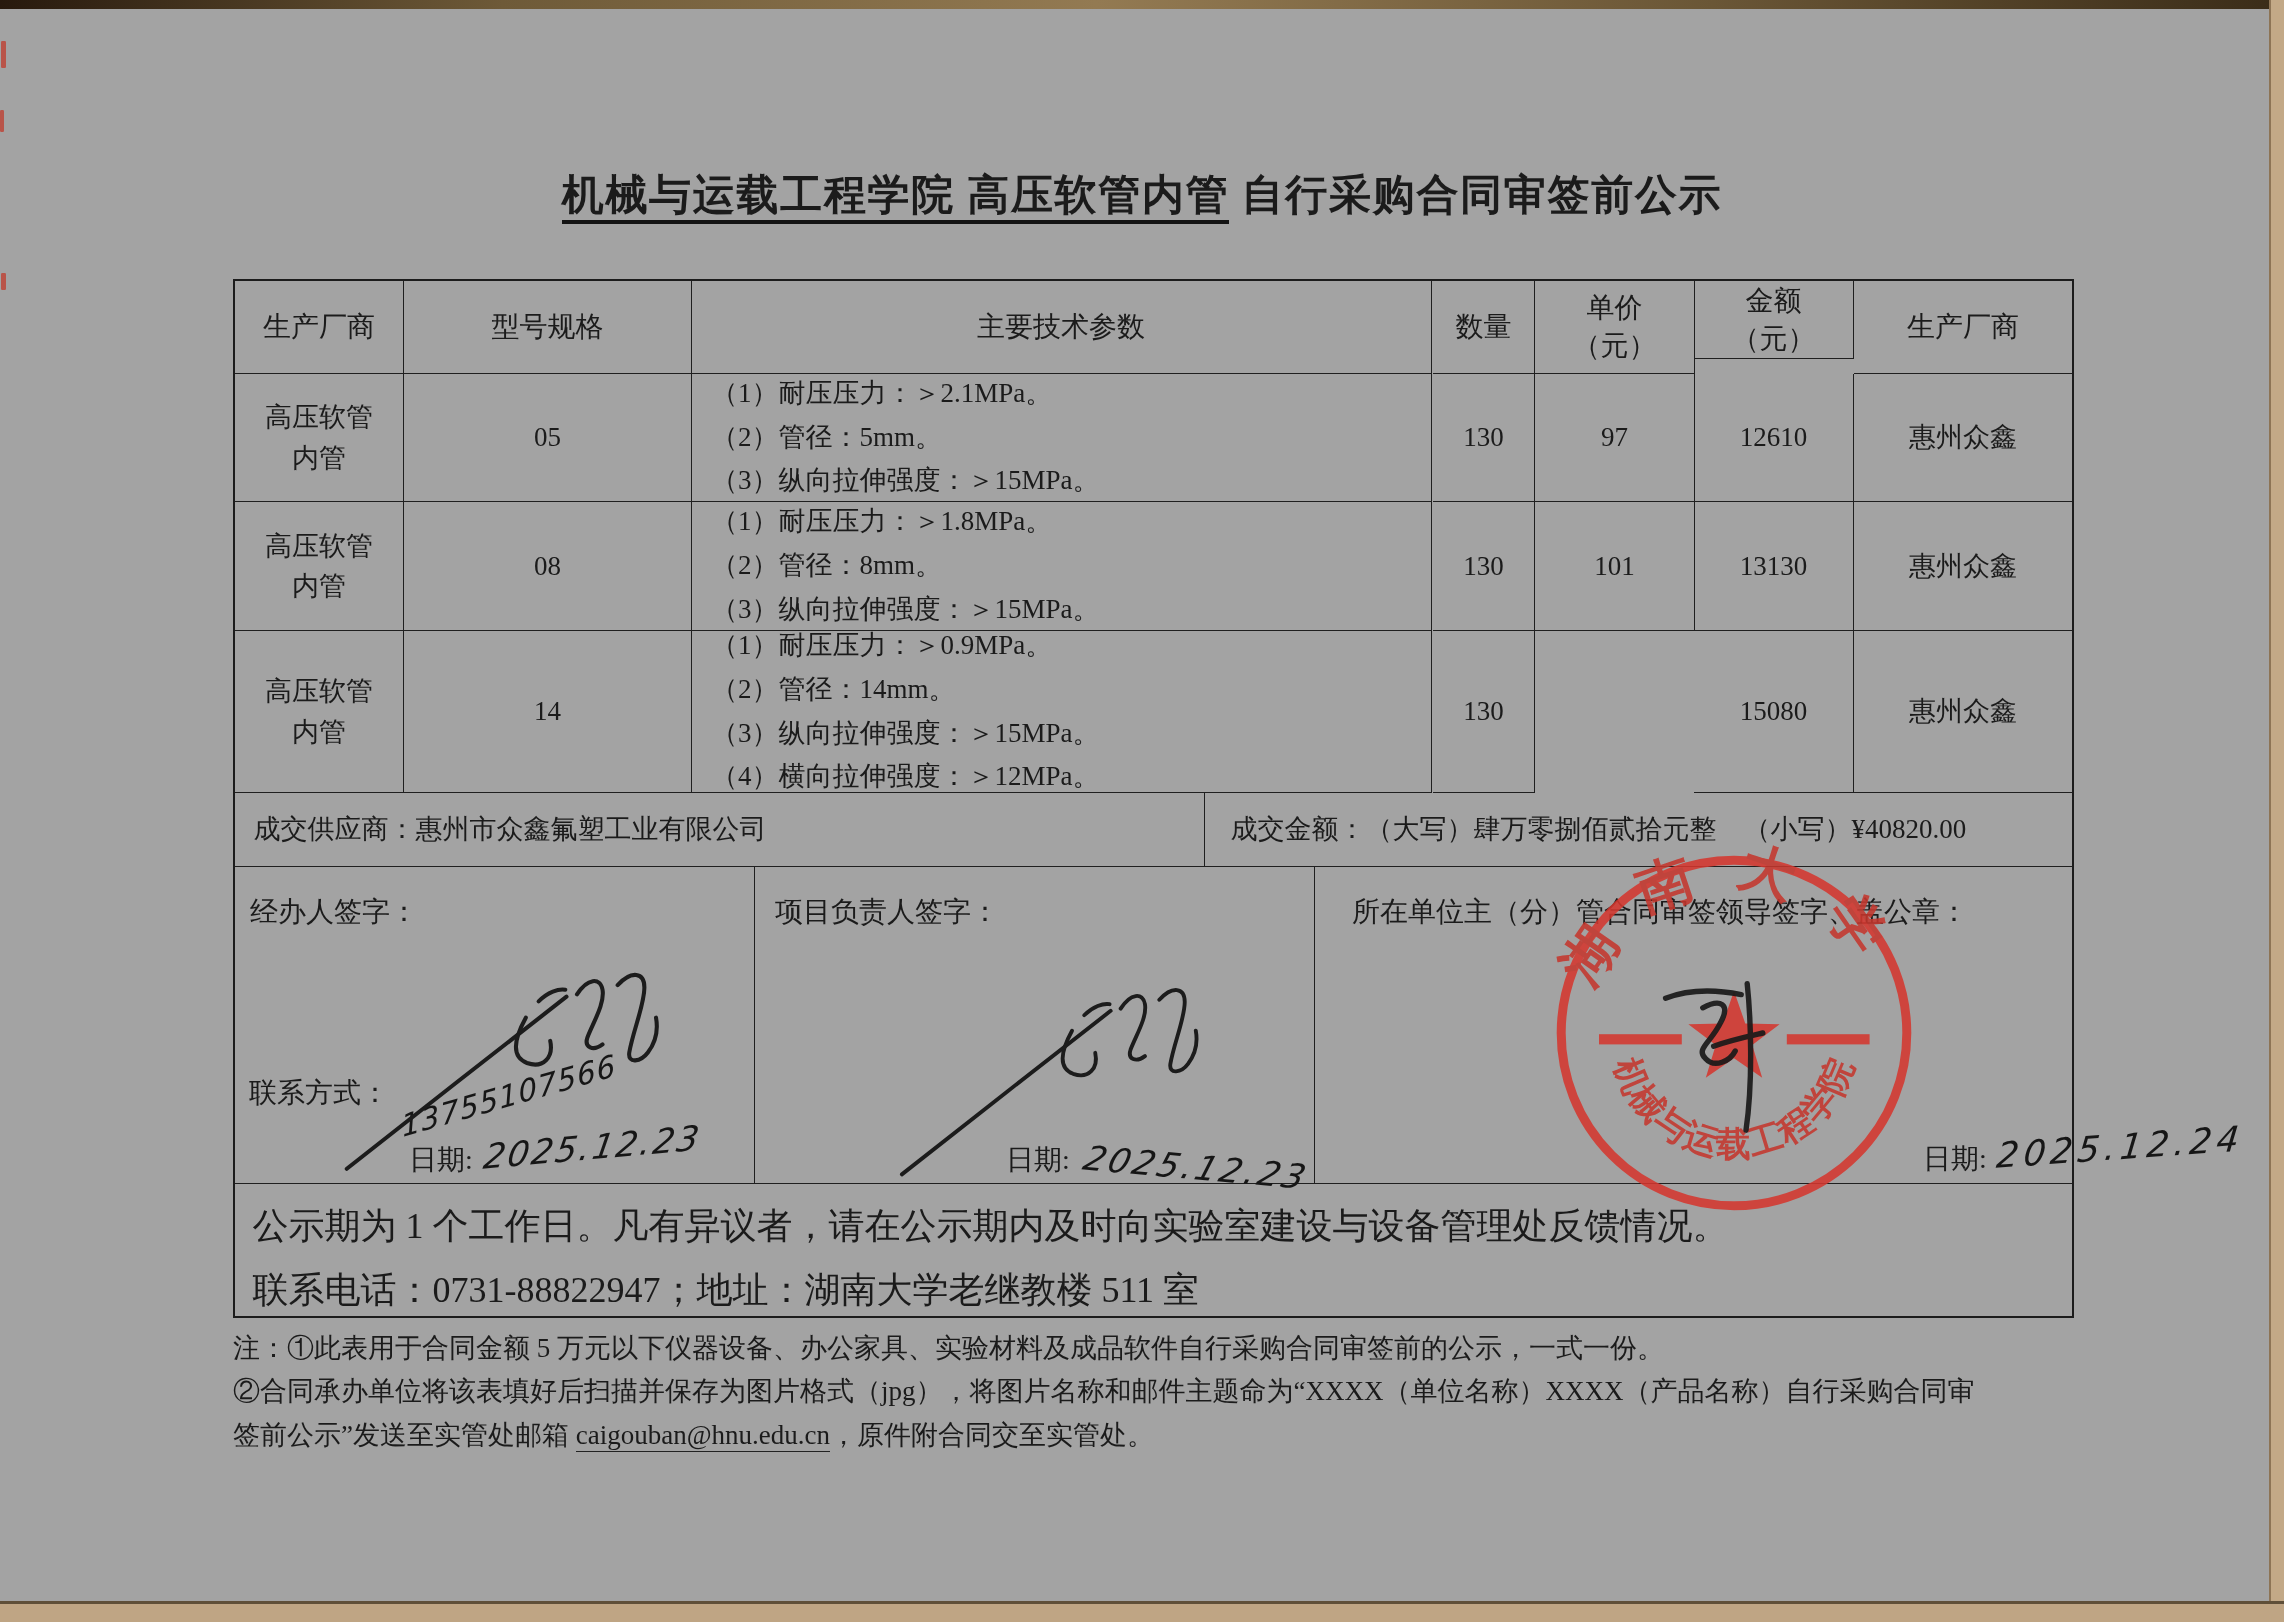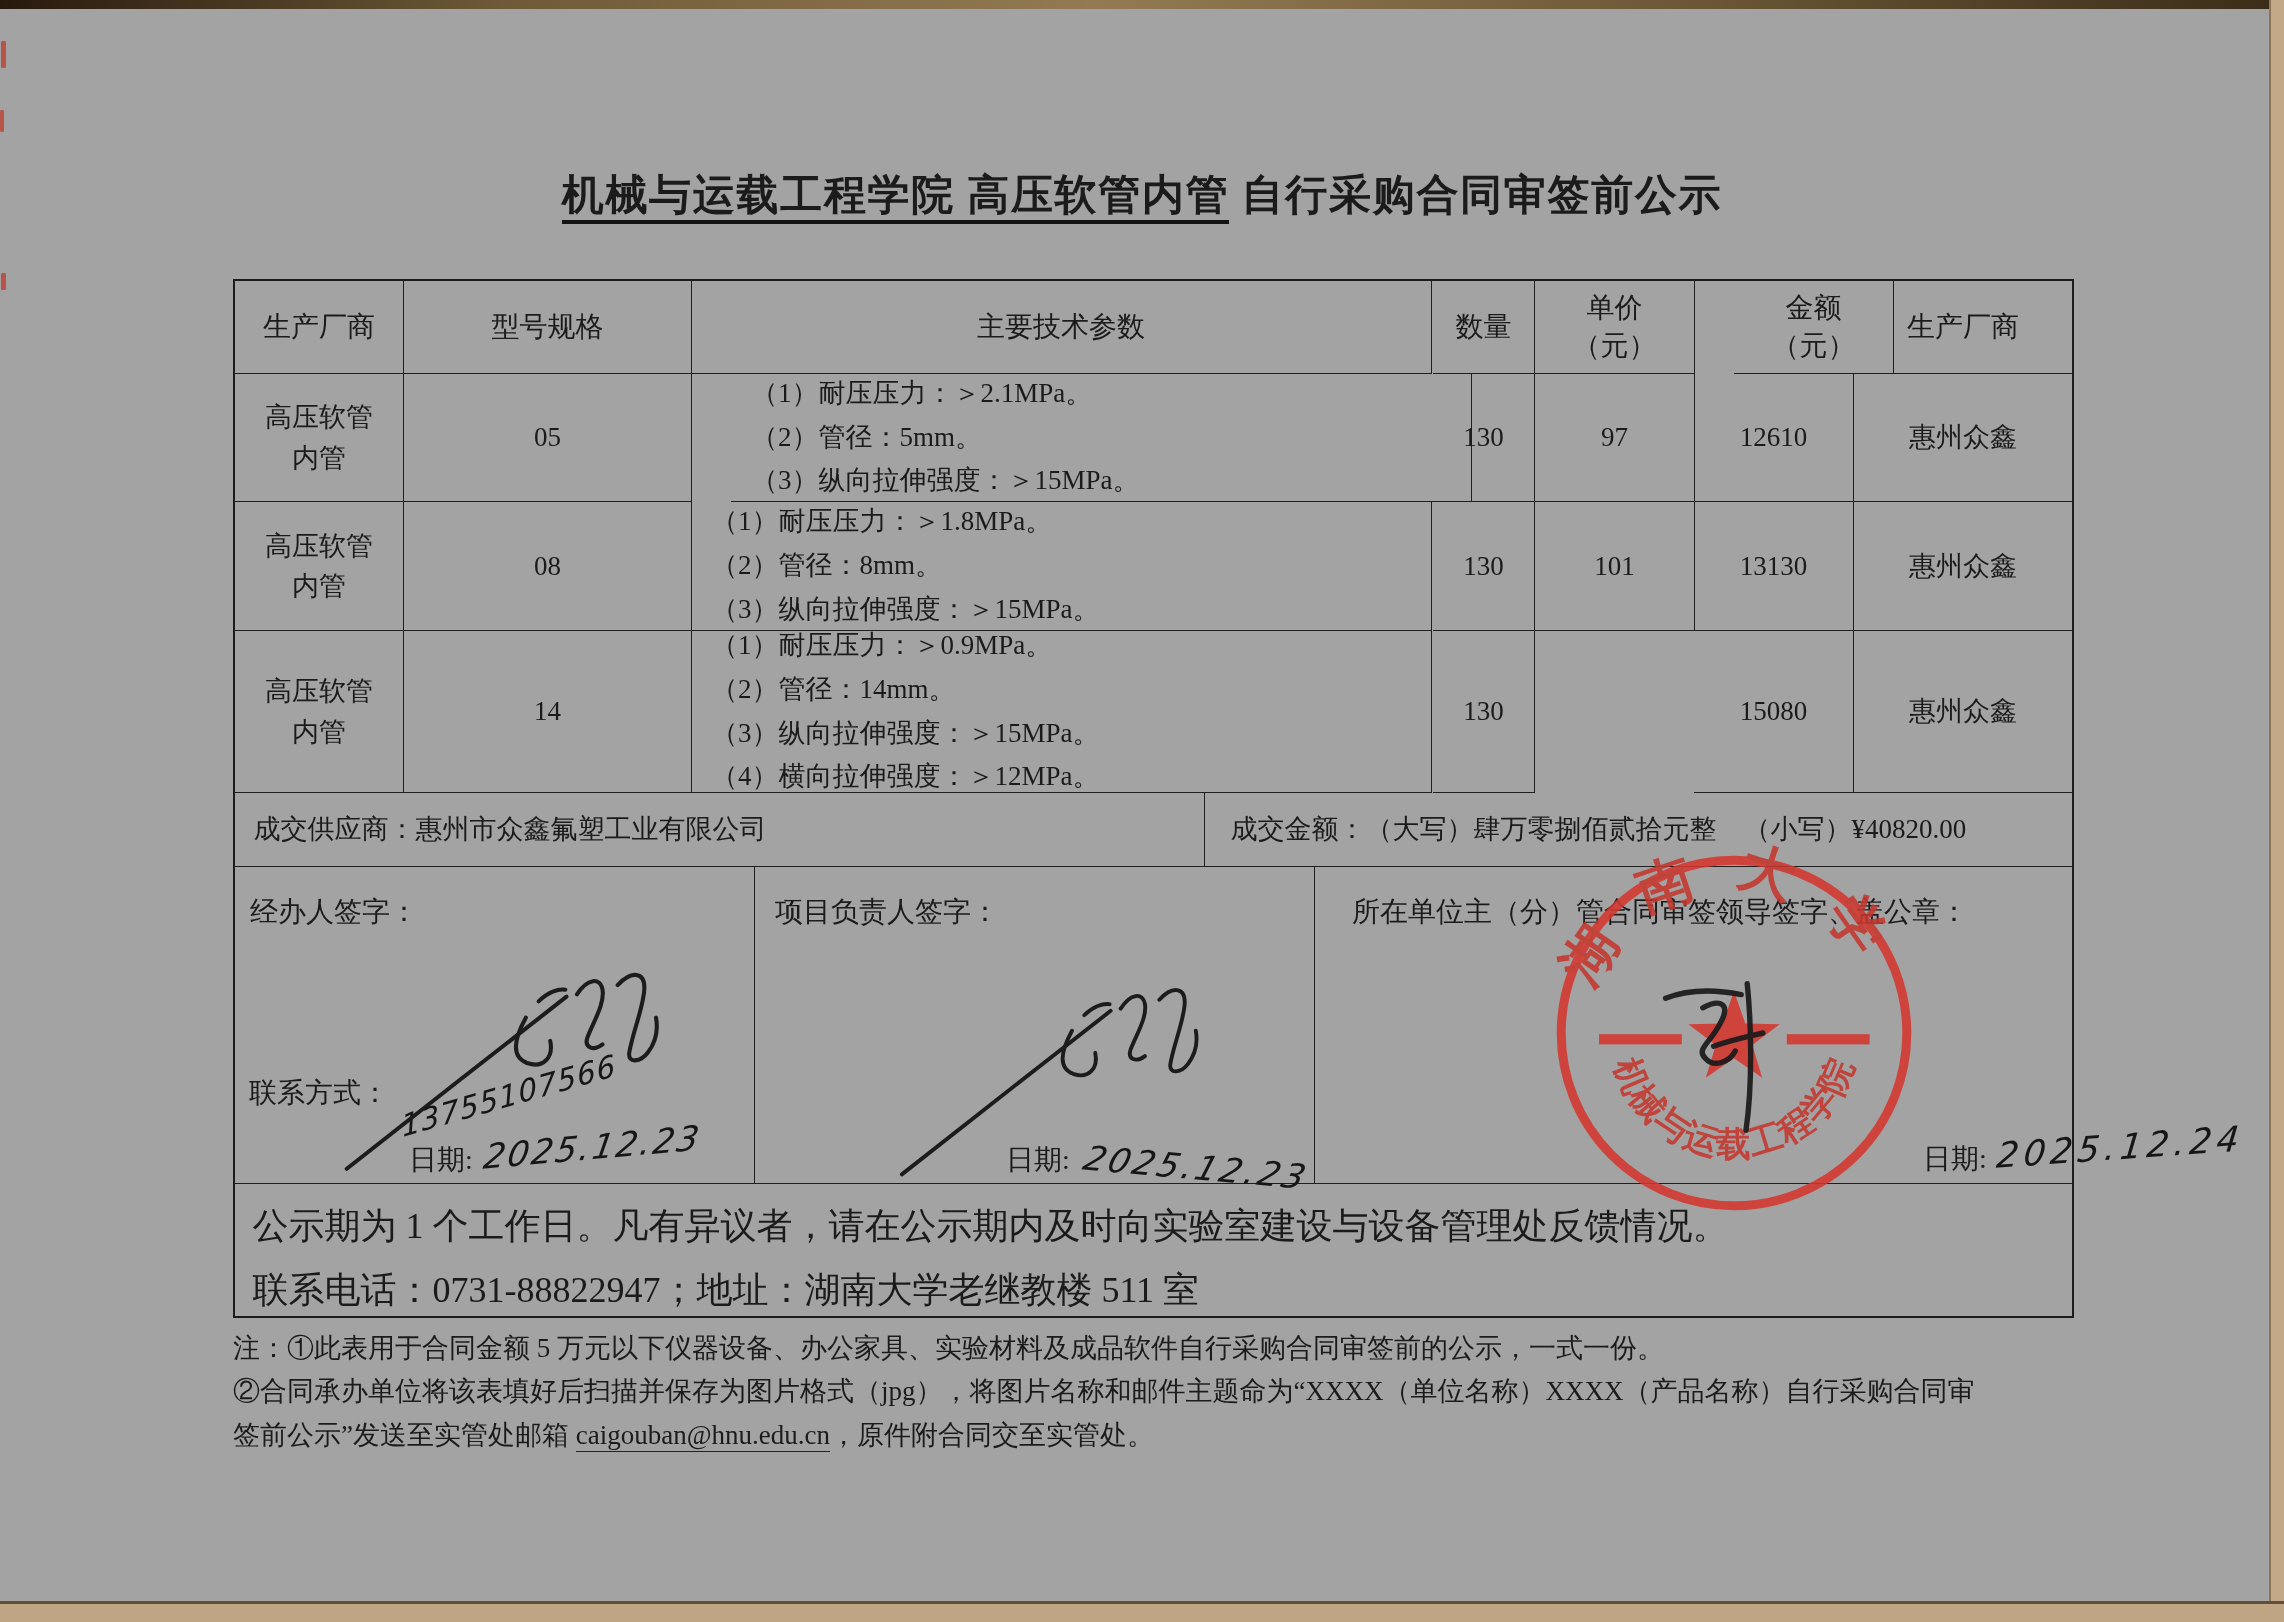--- a/index.html
+++ b/index.html
@@ -57,28 +57,28 @@
   </div>
 
   <div class="doc-table">
 
     <div class="cell br bb center hdr" style="left:0;top:0;width:169px;height:93px;">生产厂商</div>
     <div class="cell br bb center hdr" style="left:169px;top:0;width:288px;height:93px;">型号规格</div>
     <div class="cell br bb center hdr" style="left:456px;top:0;width:741px;height:93px;">主要技术参数</div>
     <div class="cell br bb center hdr" style="left:1198px;top:0;width:102px;height:93px;">数量</div>
     <div class="cell br bb center hdr pre" style="left:1300px;top:0;width:160px;height:93px;line-height:1.35;">单价
 （元）</div>
-    <div class="cell br bb center hdr pre" style="left:1459px;top:0;width:160px;height:93px;line-height:1.35;margin-left:40px;">金额
+    <div class="cell br bb center hdr pre" style="left:1459px;top:0;width:160px;height:78px;line-height:1.35;">金额
 （元）</div>
     <div class="cell bb center hdr" style="left:1619px;top:0;width:218px;height:93px;">生产厂商</div>
 
     <div class="cell br bb center pre" style="left:0;top:93px;width:169px;height:128px;">高压软管
 内管</div>
     <div class="cell br bb center" style="left:169px;top:93px;width:288px;height:128px;">05</div>
-    <div class="cell br bb params" style="left:456px;top:93px;width:741px;height:128px;margin-left:40px;">（1）耐压压力：＞2.1MPa。
+    <div class="cell br bb params" style="left:456px;top:93px;width:741px;height:128px;">（1）耐压压力：＞2.1MPa。
 （2）管径：5mm。
 （3）纵向拉伸强度：＞15MPa。</div>
     <div class="cell br bb center" style="left:1198px;top:93px;width:102px;height:128px;">130</div>
     <div class="cell br bb center" style="left:1300px;top:93px;width:160px;height:128px;">97</div>
     <div class="cell br bb center" style="left:1459px;top:93px;width:160px;height:128px;">12610</div>
     <div class="cell bb center" style="left:1619px;top:93px;width:218px;height:128px;">惠州众鑫</div>
 
     <div class="cell br bb center pre" style="left:0;top:221px;width:169px;height:129px;">高压软管
 内管</div>
     <div class="cell br bb center" style="left:169px;top:221px;width:288px;height:129px;">08</div>

